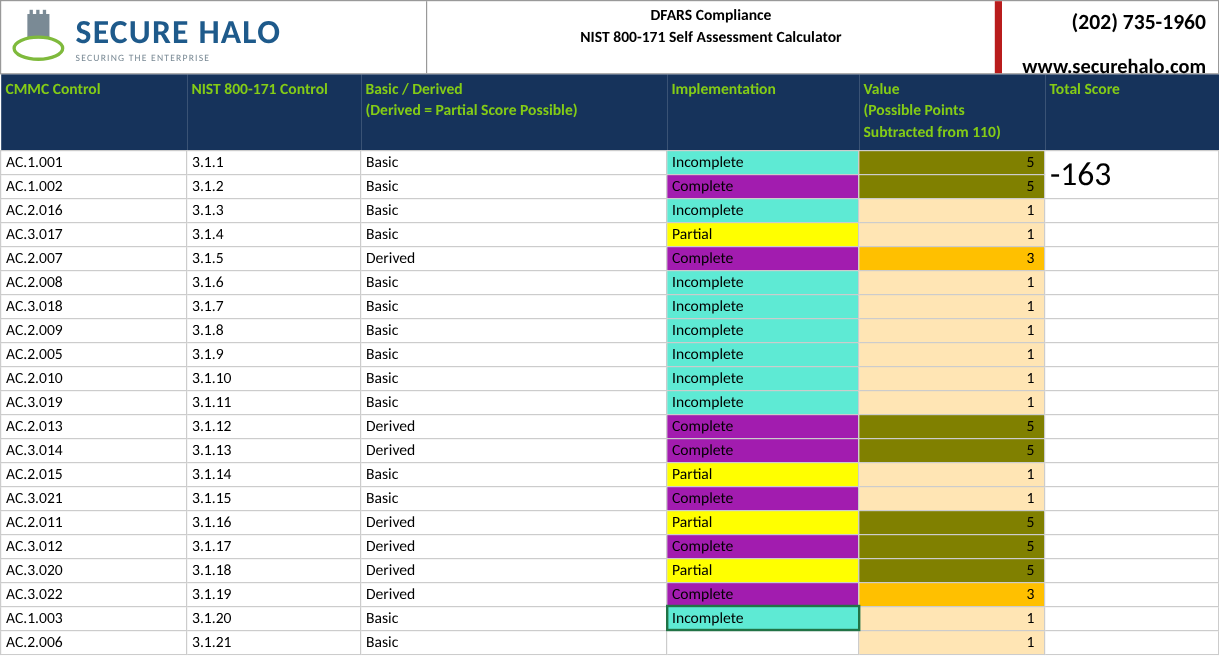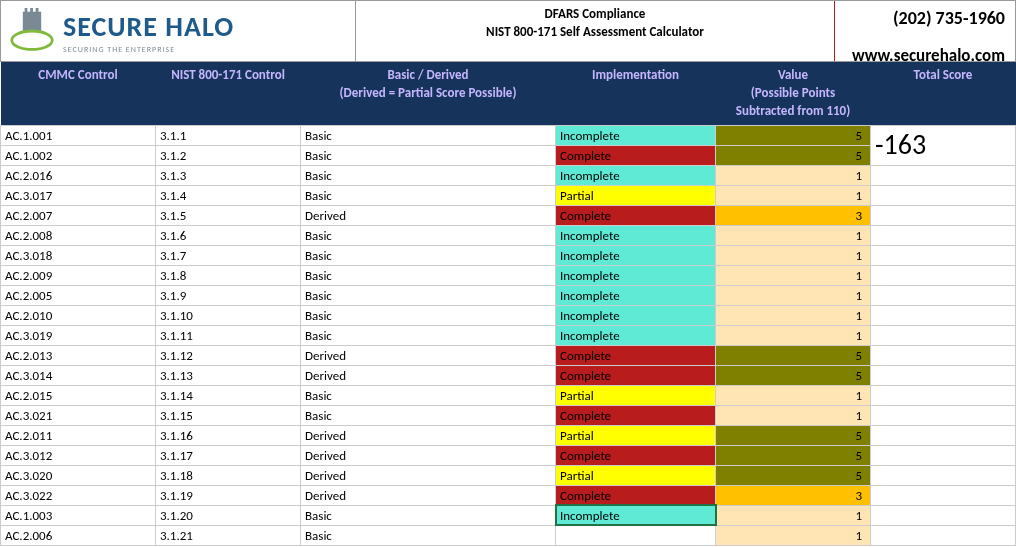--- a/index.html
+++ b/index.html
@@ -26,57 +26,57 @@
   .logo-text-wrap { display: flex; flex-direction: column; }
   .logo-title { color: #1e5a8b; font-weight: 600; font-size: 28px; letter-spacing: 1px; }
   .logo-sub { color: #7a8a95; font-size: 8px; letter-spacing: 1px; }
   .title-area {
     flex: 1;
     text-align: center;
     font-weight: 700;
     font-size: 13px;
     line-height: 1.4;
     padding: 4px 0;
-    border-right: 1px solid #b91c1c;
+    border-right: 6px solid #b91c1c;
   }
   .contact-area {
     width: 180px;
     text-align: right;
     padding: 6px 10px;
     font-weight: 700;
   }
   .phone { font-size: 18px; }
   .url { font-size: 17px; margin-top: 16px; }
   table { border-collapse: collapse; width: 100%; table-layout: fixed; }
   th {
     background: #16335b;
-    color: #c4b5fd;
+    color: #84cc16;
     font-weight: 700;
     font-size: 13px;
-    text-align: center;
+    text-align: left;
     padding: 4px 4px;
     vertical-align: top;
     line-height: 1.4;
   }
   td {
     border: 1px solid #ccc;
     padding: 1px 4px;
     font-size: 13px;
     height: 20px;
     white-space: nowrap;
     overflow: hidden;
   }
   .col-cmmc { width: 155px; }
   .col-nist { width: 145px; }
   .col-basic { width: 255px; }
   .col-impl { width: 160px; }
   .col-value { width: 155px; text-align: right; padding-right: 8px; }
   .col-score { width: auto; text-align: right; padding-right: 8px; }
   .impl-incomplete { background: #5eead4; color: #000; }
-  .impl-complete { background: #b91c1c; color: #000; }
+  .impl-complete { background: #a21caf; color: #000; }
   .impl-partial { background: #ffff00; color: #000; }
   .val-olive { background: #808000; color: #000; }
   .val-cream { background: #ffe5b4; color: #000; }
   .val-orange { background: #ffc000; color: #000; }
   .score-cell { font-size: 28px; font-weight: 400; text-align: left; padding-right: 8px; vertical-align: top; }
   .selected-cell { outline: 2px solid #217346; outline-offset: -1px; position: relative; }
 </style>
 </head>
 <body>
 

